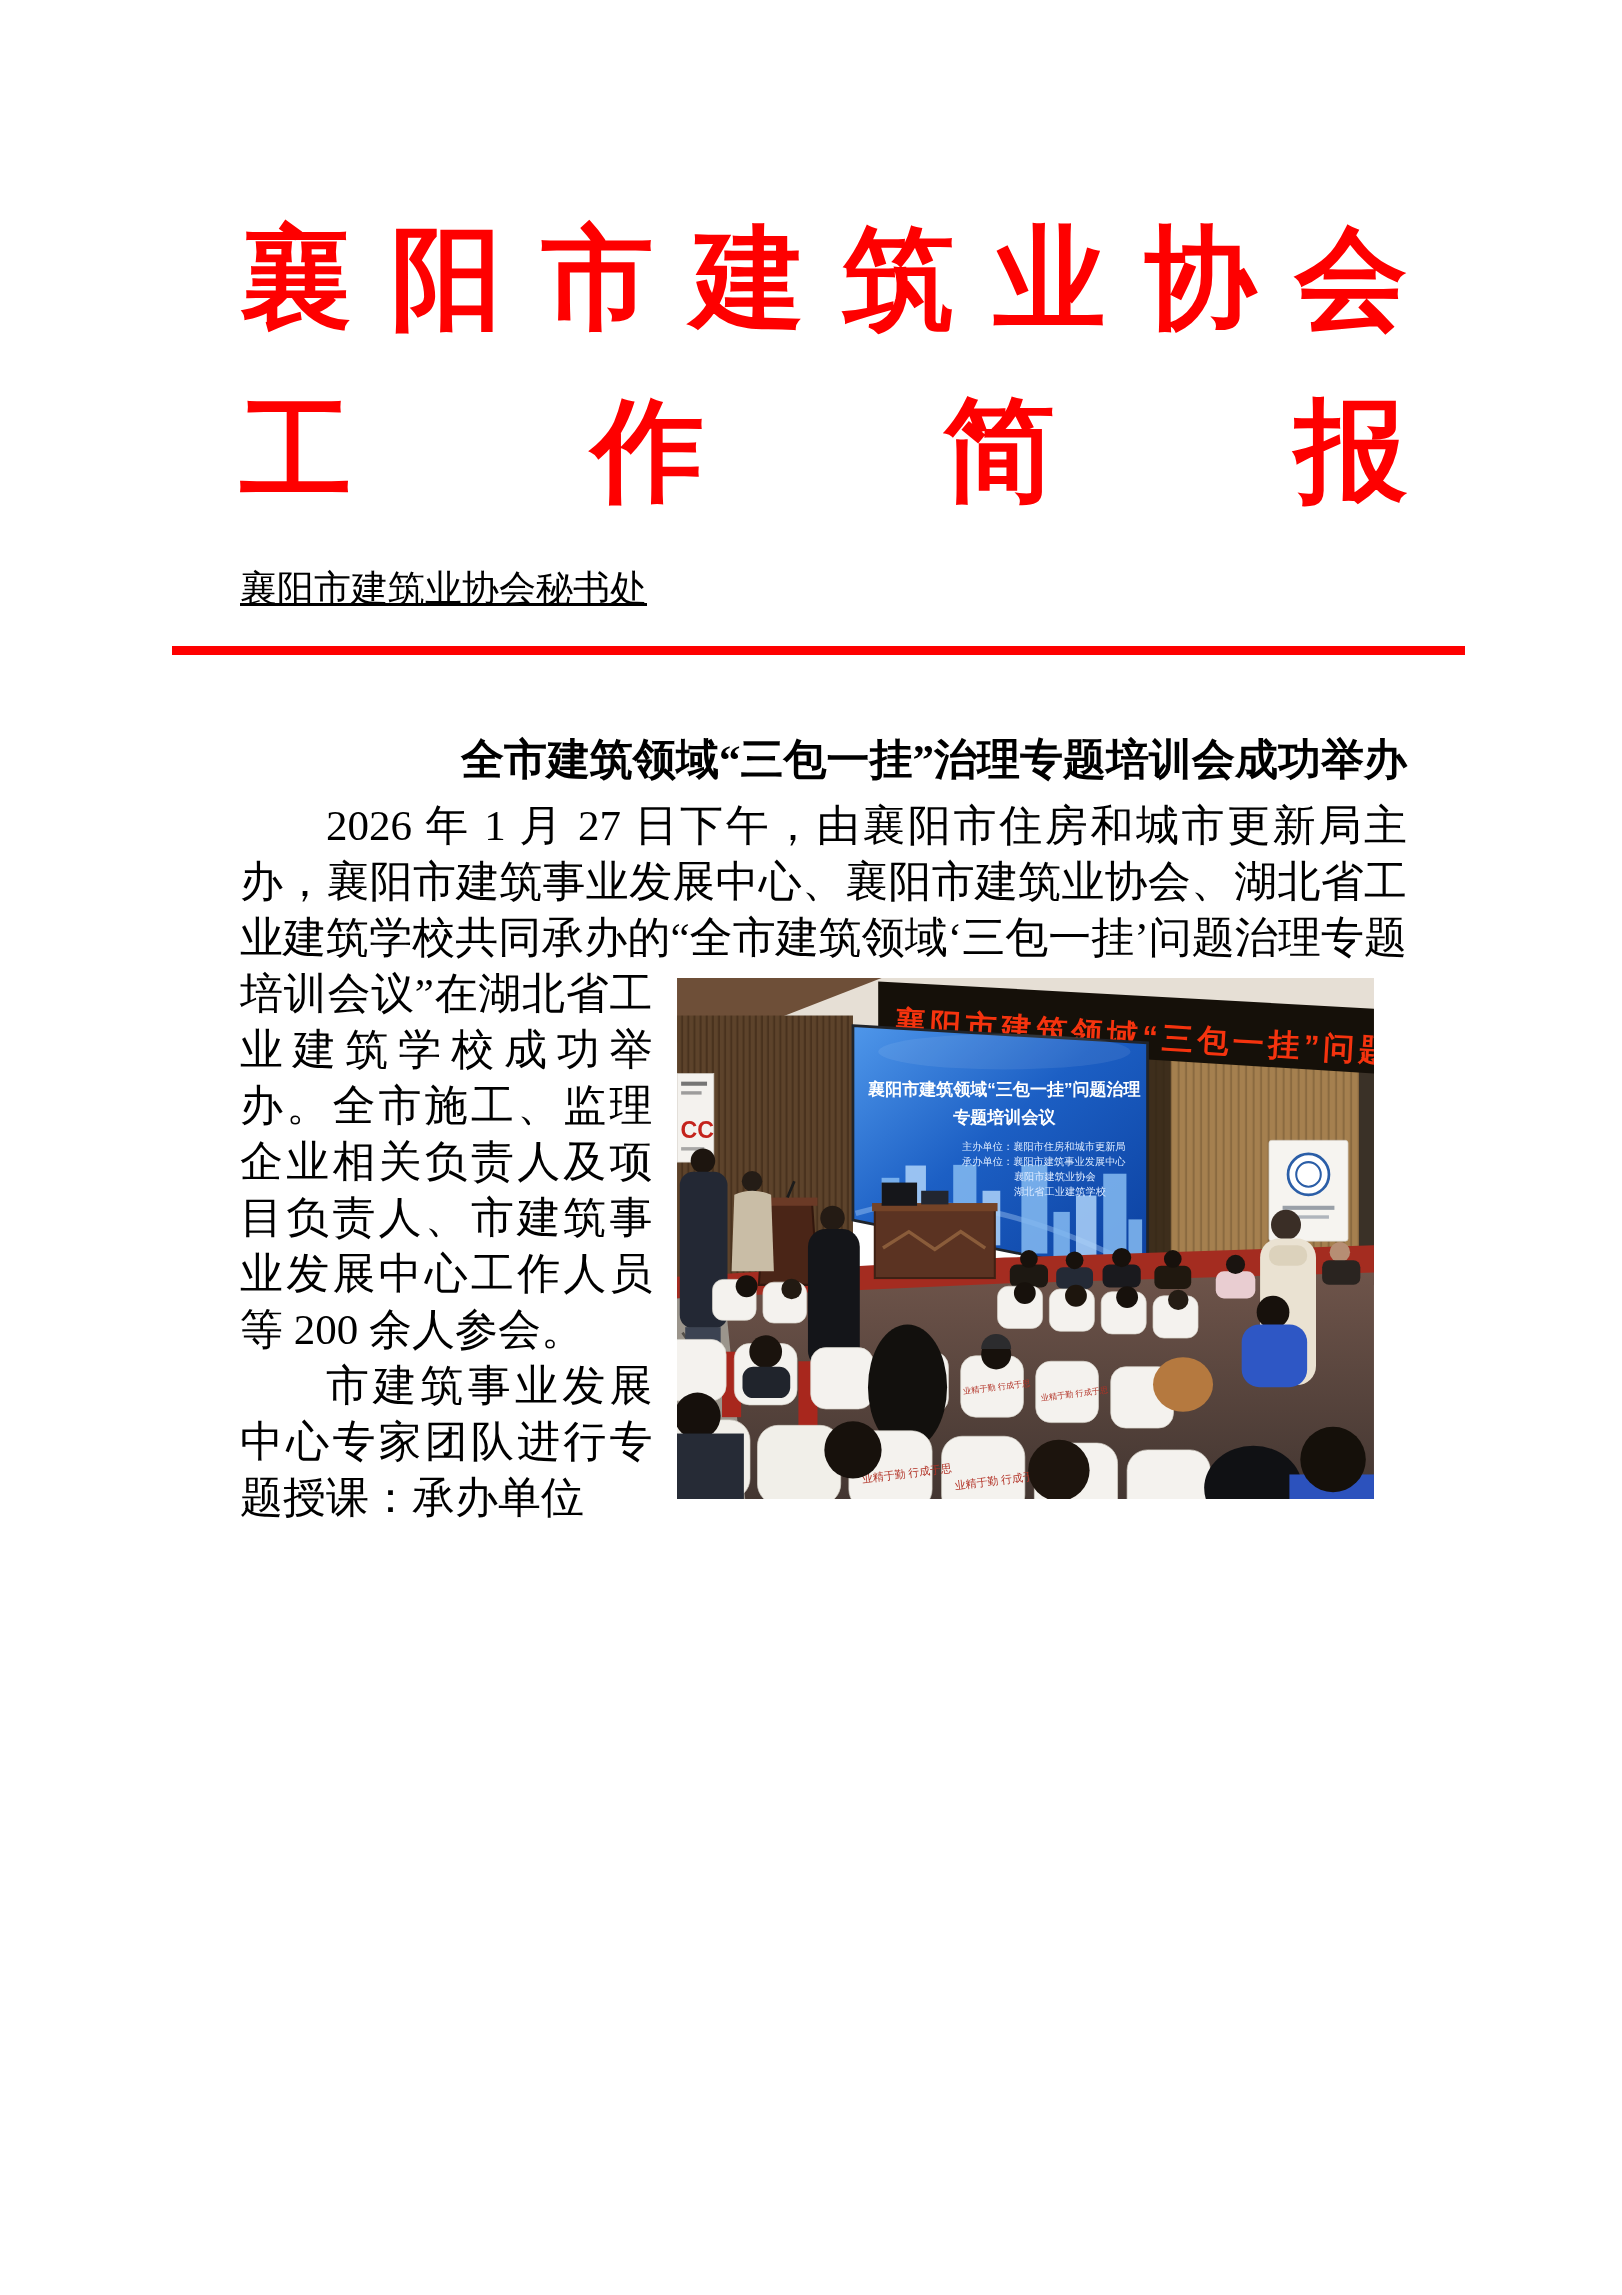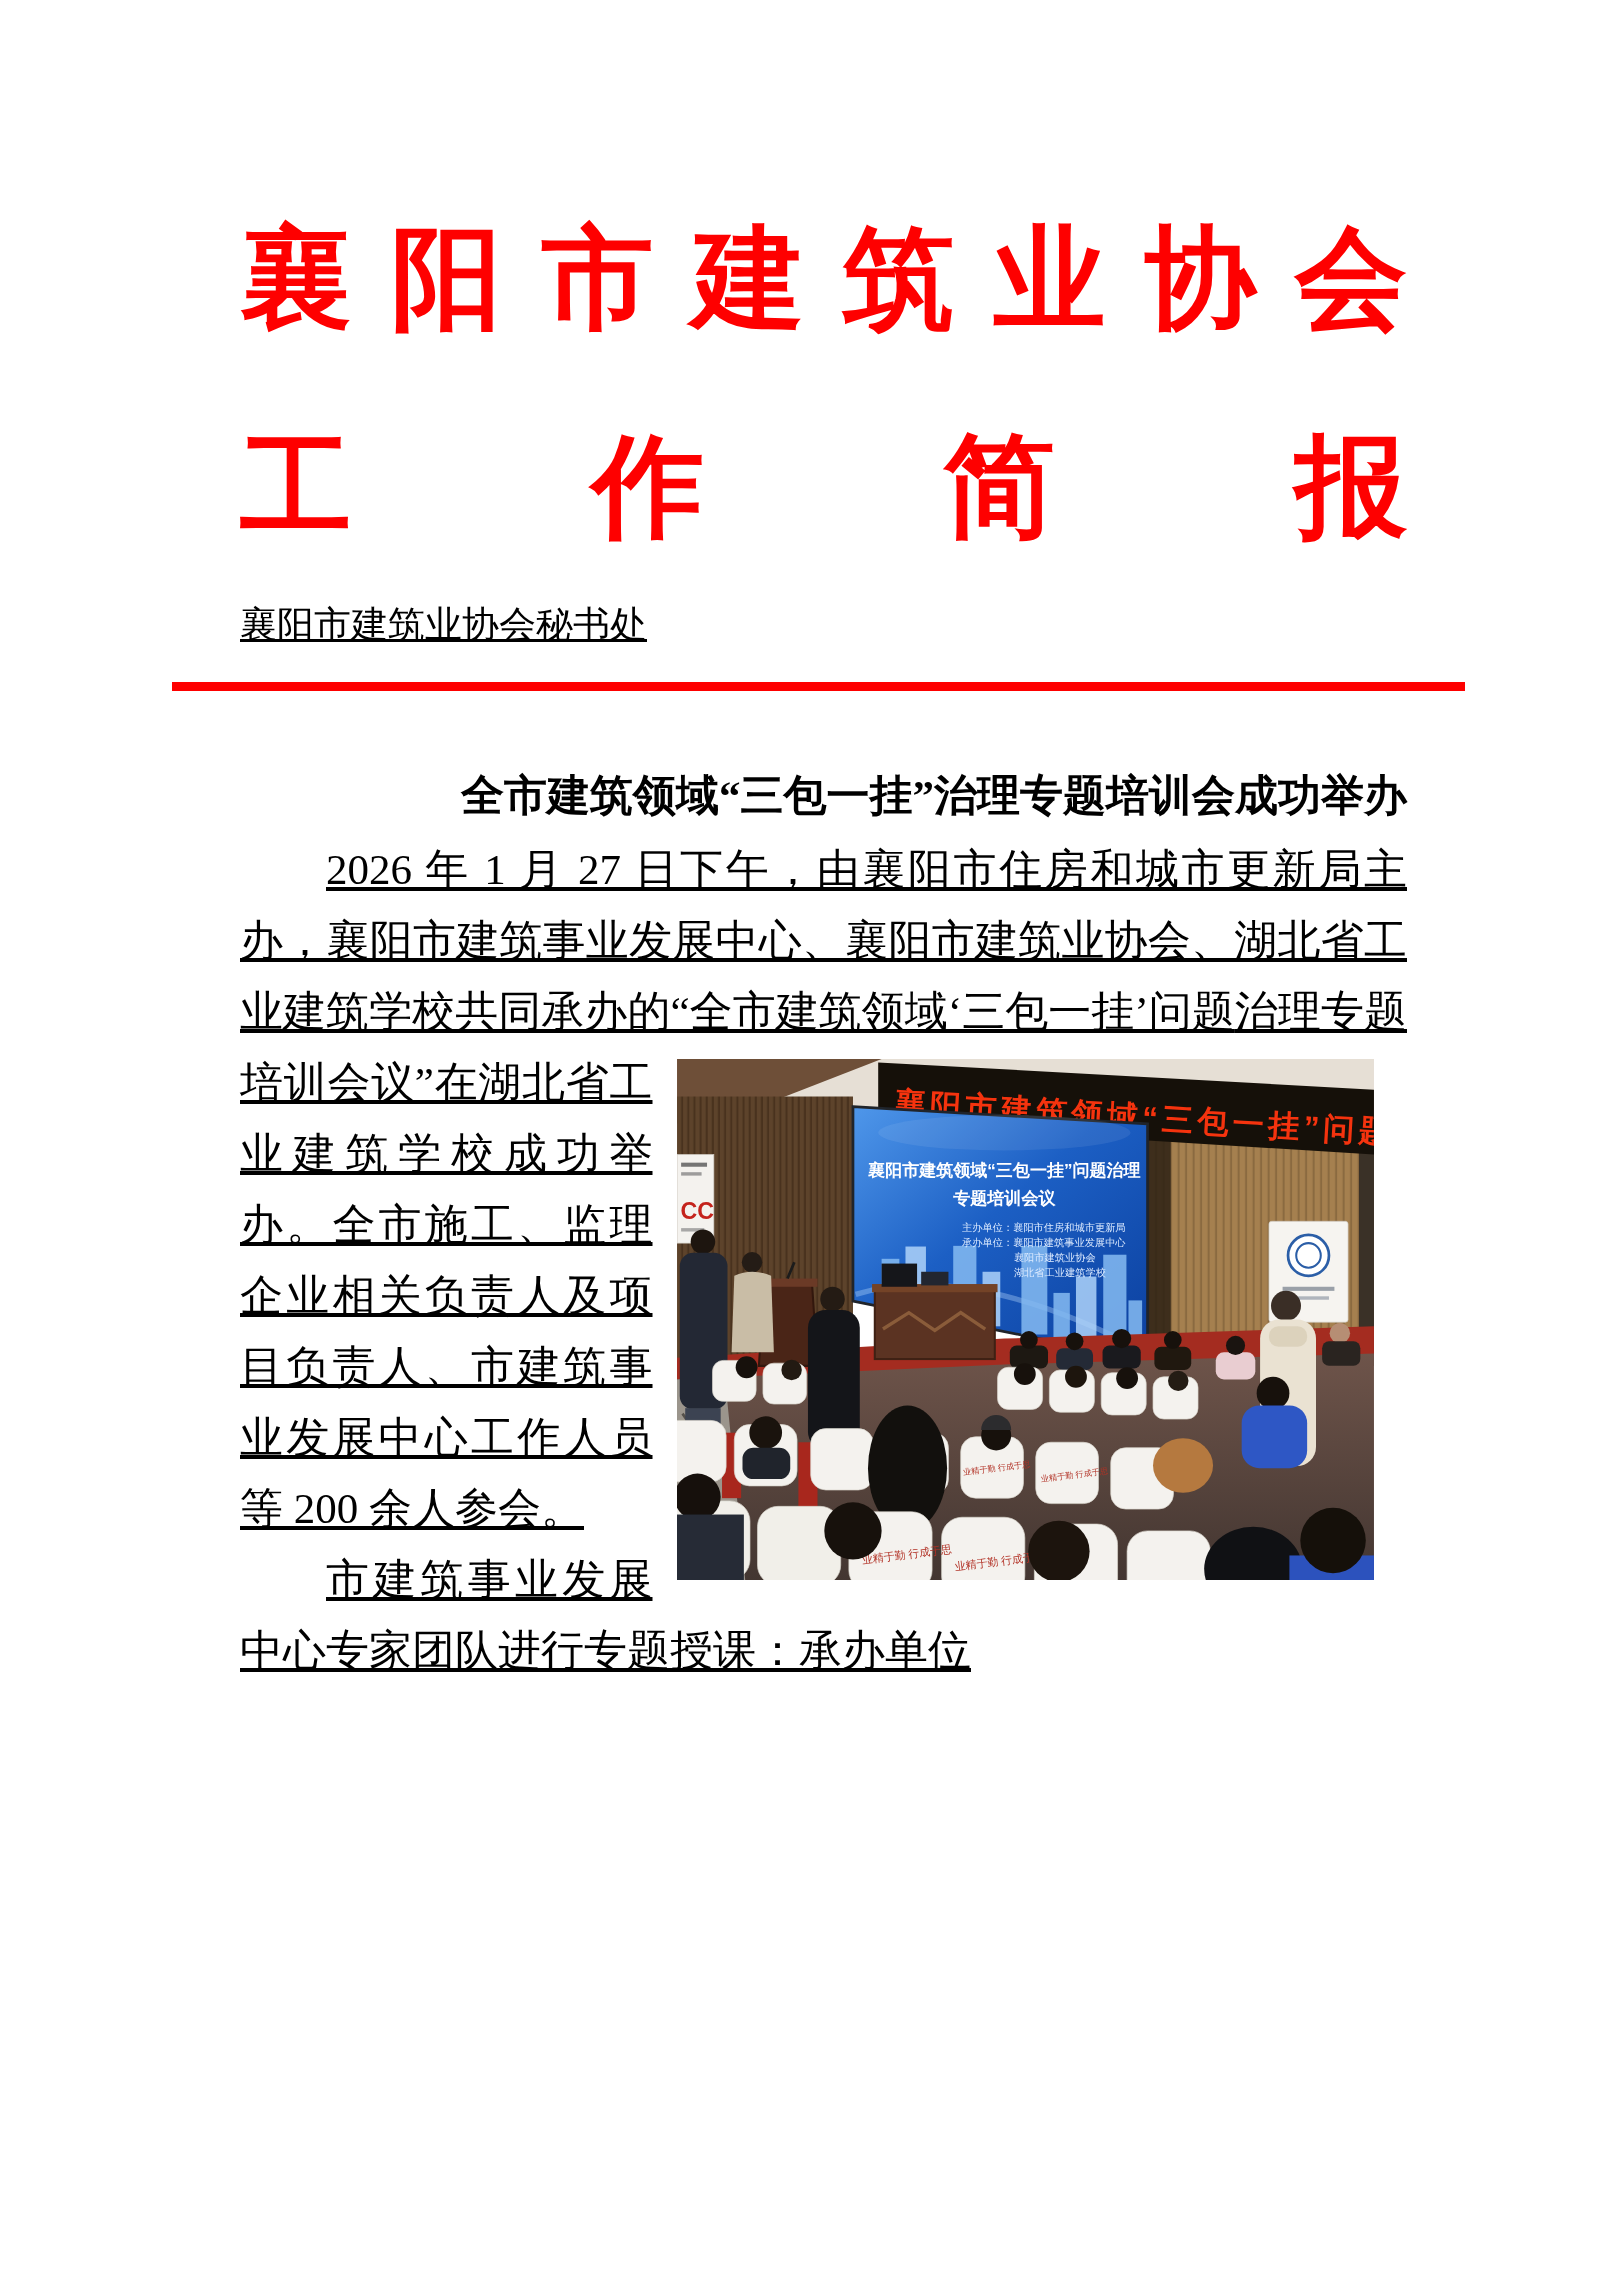--- a/index.html
+++ b/index.html
@@ -19,21 +19,21 @@
   .masthead-line{
     color:#fe0000;
     font-weight:bold;
     font-size:112px;
     line-height:136px;
     text-align:justify;
     text-align-last:justify;
     white-space:nowrap;
   }
   .m1{margin-top:198px;}
-  .m2{margin-top:72px;}
+  .m2{margin-top:36px;}
   .info-line{
     margin-top:48px;
     display:flex;
     justify-content:space-between;
     align-items:flex-end;
     font-size:37px;
     line-height:44px;
     text-decoration:underline;
   }
   .red-rule{
@@ -43,23 +43,22 @@
   }
   .article-title{
     margin-top:67px;
     font-size:43px;
     font-weight:bold;
     text-align:right;
     line-height:76px;
   }
   .body-text{
     font-size:43px;
-    line-height:71px;
+    line-height:56px;
     text-align:justify;
-    text-decoration:underline;
   }
   .body-text p{
     margin:0;
     text-indent:2em;
   }
   .photo{
     float:right;
     width:697px;
     height:521px;
     margin:12.3px 33px 0 24.5px;

